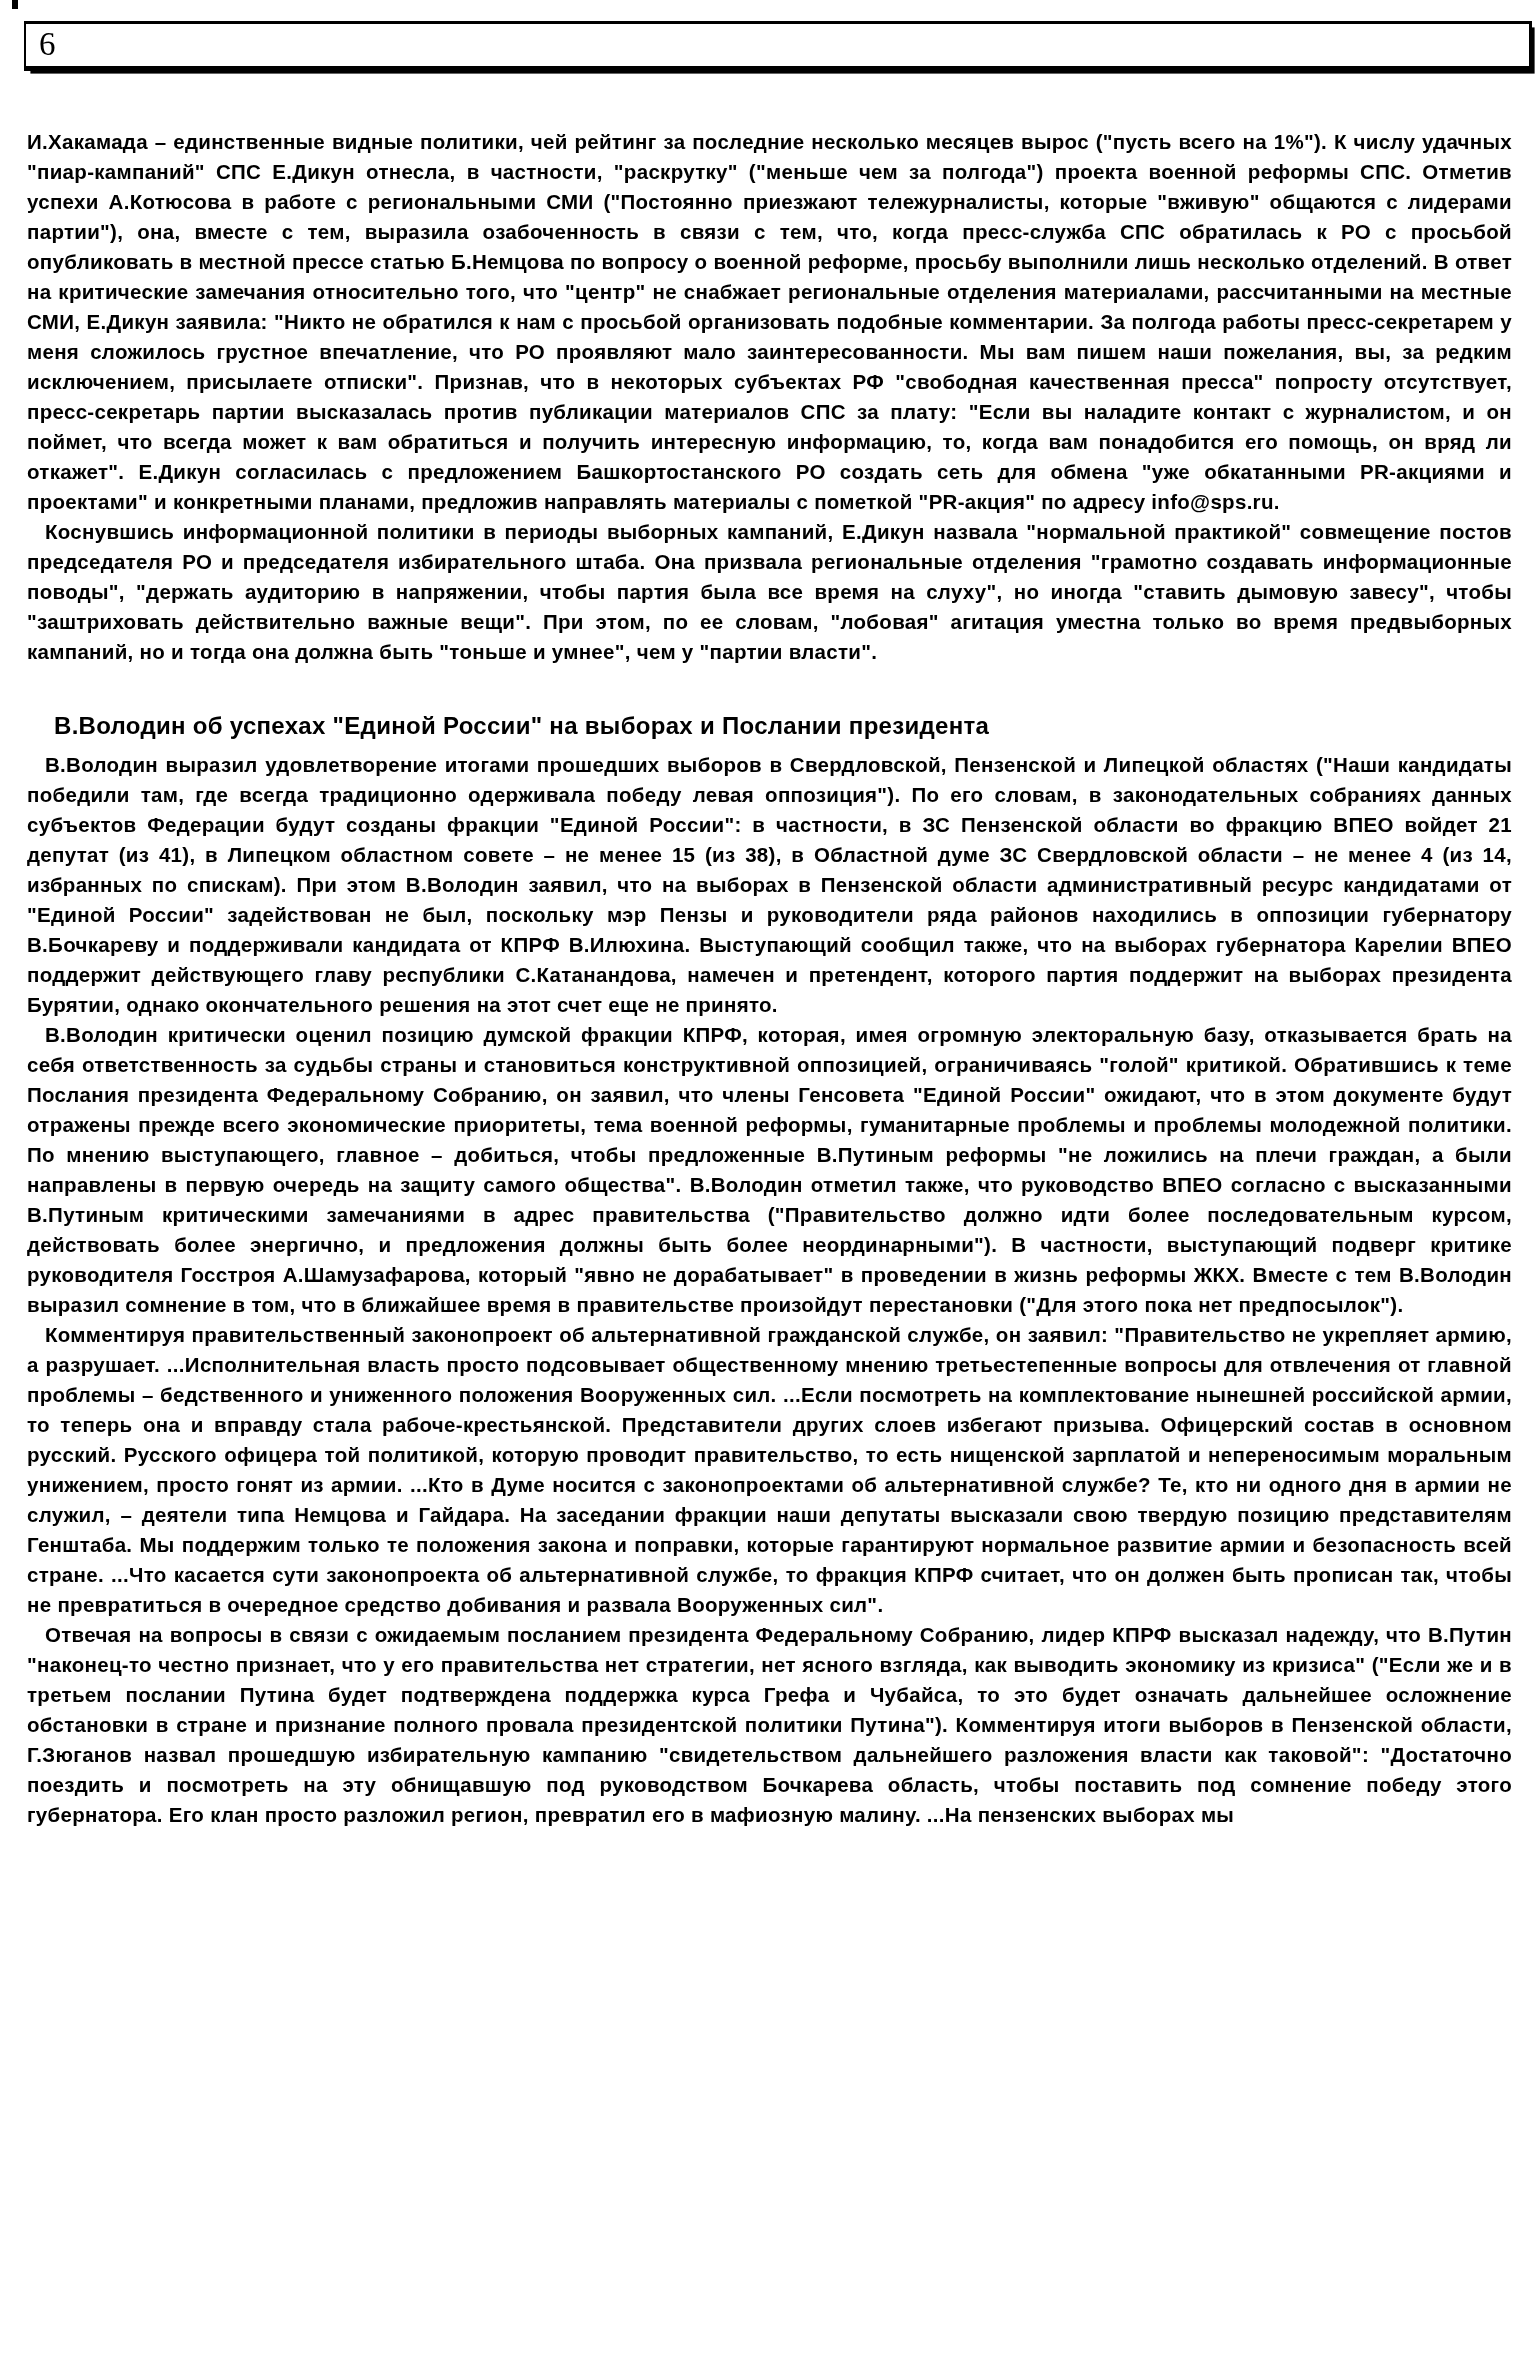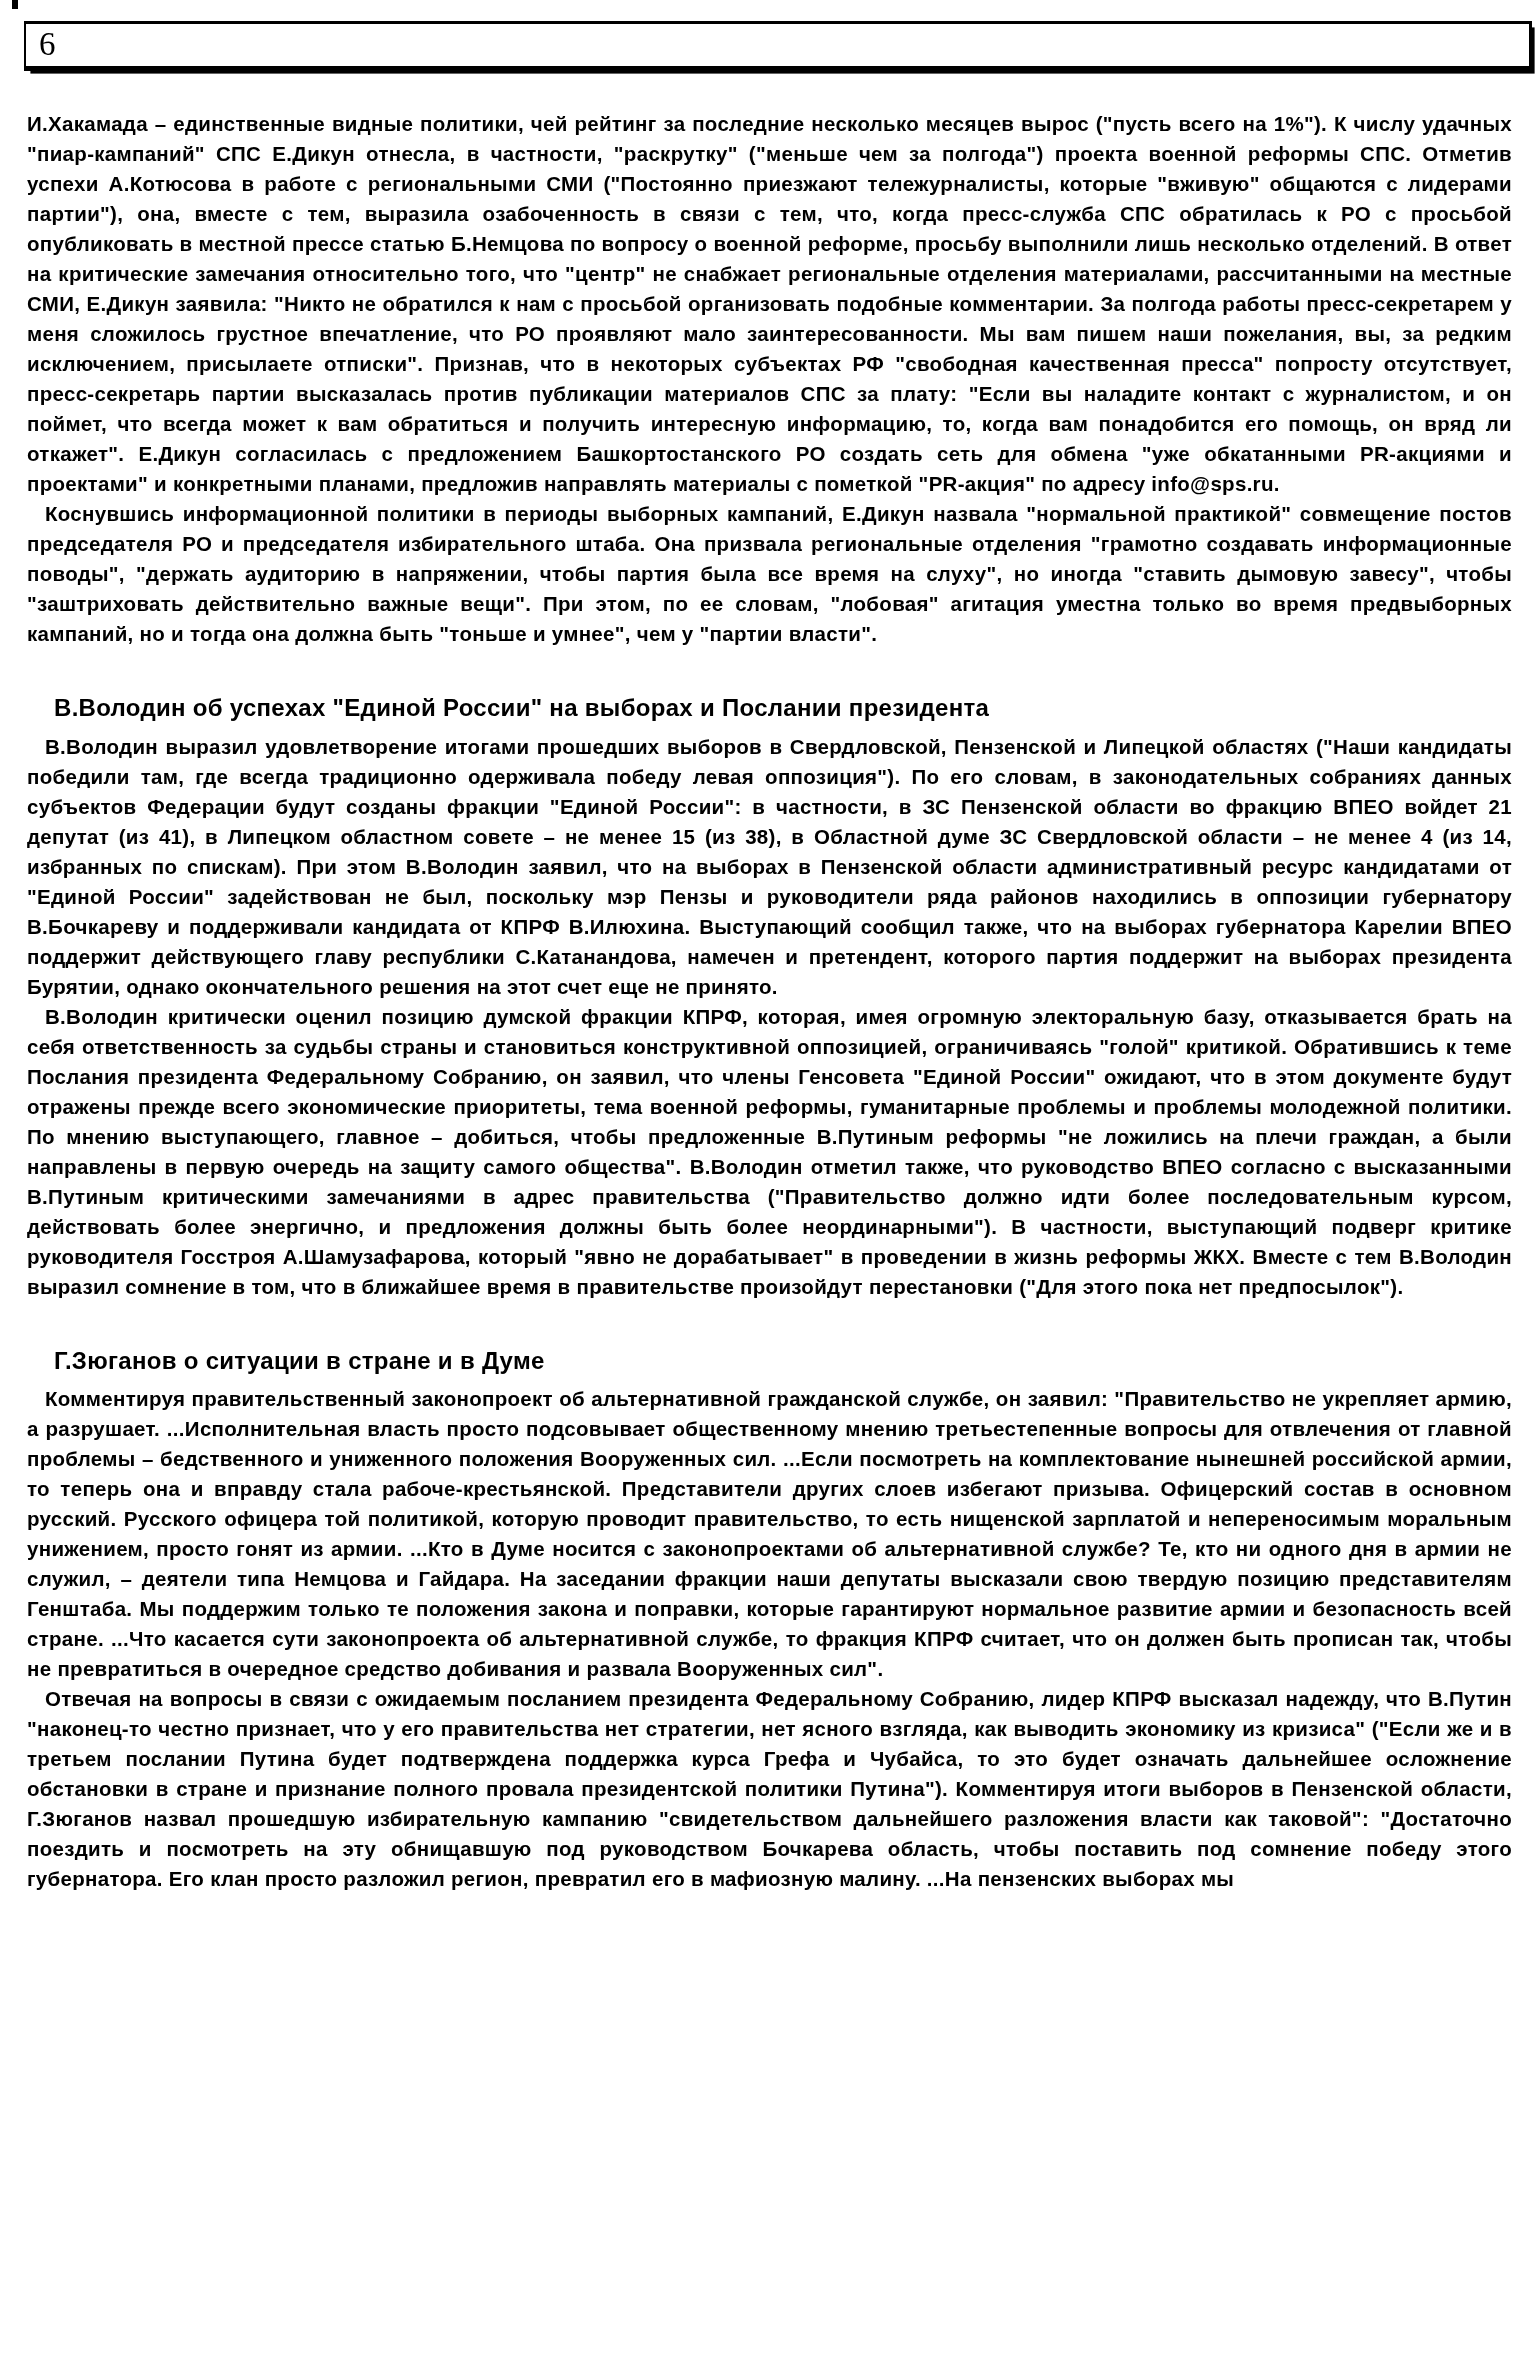--- a/index.html
+++ b/index.html
@@ -50,21 +50,21 @@
   .masthead-title {
     font-family: "Liberation Serif", serif;
     font-style: italic;
     font-size: 30px;
     line-height: 1;
     white-space: nowrap;
   }
   .content {
     position: absolute;
     left: 27px;
-    top: 109px;
+    top: 127px;
     width: 1485px;
   }
   .para {
     margin: 0;
     font-size: 20.5px;
     font-weight: bold;
     line-height: 30px;
     letter-spacing: 0.3px;
     text-align: justify;
     text-indent: 18px;
@@ -102,21 +102,20 @@
 
     <p class="para">Коснувшись информационной политики в периоды выборных кампаний, Е.Дикун назвала "нормальной практикой" совмещение постов председателя РО и председателя избирательного штаба. Она призвала региональные отделения "грамотно создавать информационные поводы", "держать аудиторию в напряжении, чтобы партия была все время на слуху", но иногда "ставить дымовую завесу", чтобы "заштриховать действительно важные вещи". При этом, по ее словам, "лобовая" агитация уместна только во время предвыборных кампаний, но и тогда она должна быть "тоньше и умнее", чем у "партии власти".</p>
 
     <h2 class="article-heading">В.Володин об успехах "Единой России" на выборах и Послании президента</h2>
 
 
     <p class="para">В.Володин выразил удовлетворение итогами прошедших выборов в Свердловской, Пензенской и Липецкой областях ("Наши кандидаты победили там, где всегда традиционно одерживала победу левая оппозиция"). По его словам, в законодательных собраниях данных субъектов Федерации будут созданы фракции "Единой России": в частности, в ЗС Пензенской области во фракцию ВПЕО войдет 21 депутат (из 41), в Липецком областном совете – не менее 15 (из 38), в Областной думе ЗС Свердловской области – не менее 4 (из 14, избранных по спискам). При этом В.Володин заявил, что на выборах в Пензенской области административный ресурс кандидатами от "Единой России" задействован не был, поскольку мэр Пензы и руководители ряда районов находились в оппозиции губернатору В.Бочкареву и поддерживали кандидата от КПРФ В.Илюхина. Выступающий сообщил также, что на выборах губернатора Карелии ВПЕО поддержит действующего главу республики С.Катанандова, намечен и претендент, которого партия поддержит на выборах президента Бурятии, однако окончательного решения на этот счет еще не принято.</p>
 
     <p class="para">В.Володин критически оценил позицию думской фракции КПРФ, которая, имея огромную электоральную базу, отказывается брать на себя ответственность за судьбы страны и становиться конструктивной оппозицией, ограничиваясь "голой" критикой. Обратившись к теме Послания президента Федеральному Собранию, он заявил, что члены Генсовета "Единой России" ожидают, что в этом документе будут отражены прежде всего экономические приоритеты, тема военной реформы, гуманитарные проблемы и проблемы молодежной политики. По мнению выступающего, главное – добиться, чтобы предложенные В.Путиным реформы "не ложились на плечи граждан, а были направлены в первую очередь на защиту самого общества". В.Володин отметил также, что руководство ВПЕО согласно с высказанными В.Путиным критическими замечаниями в адрес правительства ("Правительство должно идти более последовательным курсом, действовать более энергично, и предложения должны быть более неординарными"). В частности, выступающий подверг критике руководителя Госстроя А.Шамузафарова, который "явно не дорабатывает" в проведении в жизнь реформы ЖКХ. Вместе с тем В.Володин выразил сомнение в том, что в ближайшее время в правительстве произойдут перестановки ("Для этого пока нет предпосылок").</p>
 
-    <h2 class="article-heading">Г.Зюганов о ситуации в стране и в Думе</h2>
 
 
     <p class="para">Комментируя правительственный законопроект об альтернативной гражданской службе, он заявил: "Правительство не укрепляет армию, а разрушает. ...Исполнительная власть просто подсовывает общественному мнению третьестепенные вопросы для отвлечения от главной проблемы – бедственного и униженного положения Вооруженных сил. ...Если посмотреть на комплектование нынешней российской армии, то теперь она и вправду стала рабоче-крестьянской. Представители других слоев избегают призыва. Офицерский состав в основном русский. Русского офицера той политикой, которую проводит правительство, то есть нищенской зарплатой и непереносимым моральным унижением, просто гонят из армии. ...Кто в Думе носится с законопроектами об альтернативной службе? Те, кто ни одного дня в армии не служил, – деятели типа Немцова и Гайдара. На заседании фракции наши депутаты высказали свою твердую позицию представителям Генштаба. Мы поддержим только те положения закона и поправки, которые гарантируют нормальное развитие армии и безопасность всей стране. ...Что касается сути законопроекта об альтернативной службе, то фракция КПРФ считает, что он должен быть прописан так, чтобы не превратиться в очередное средство добивания и развала Вооруженных сил".</p>
 
     <p class="para">Отвечая на вопросы в связи с ожидаемым посланием президента Федеральному Собранию, лидер КПРФ высказал надежду, что В.Путин "наконец-то честно признает, что у его правительства нет стратегии, нет ясного взгляда, как выводить экономику из кризиса" ("Если же и в третьем послании Путина будет подтверждена поддержка курса Грефа и Чубайса, то это будет означать дальнейшее осложнение обстановки в стране и признание полного провала президентской политики Путина"). Комментируя итоги выборов в Пензенской области, Г.Зюганов назвал прошедшую избирательную кампанию "свидетельством дальнейшего разложения власти как таковой": "Достаточно поездить и посмотреть на эту обнищавшую под руководством Бочкарева область, чтобы поставить под сомнение победу этого губернатора. Его клан просто разложил регион, превратил его в мафиозную малину. ...На пензенских выборах мы</p>
 
   </div>
 
 </div>
 

